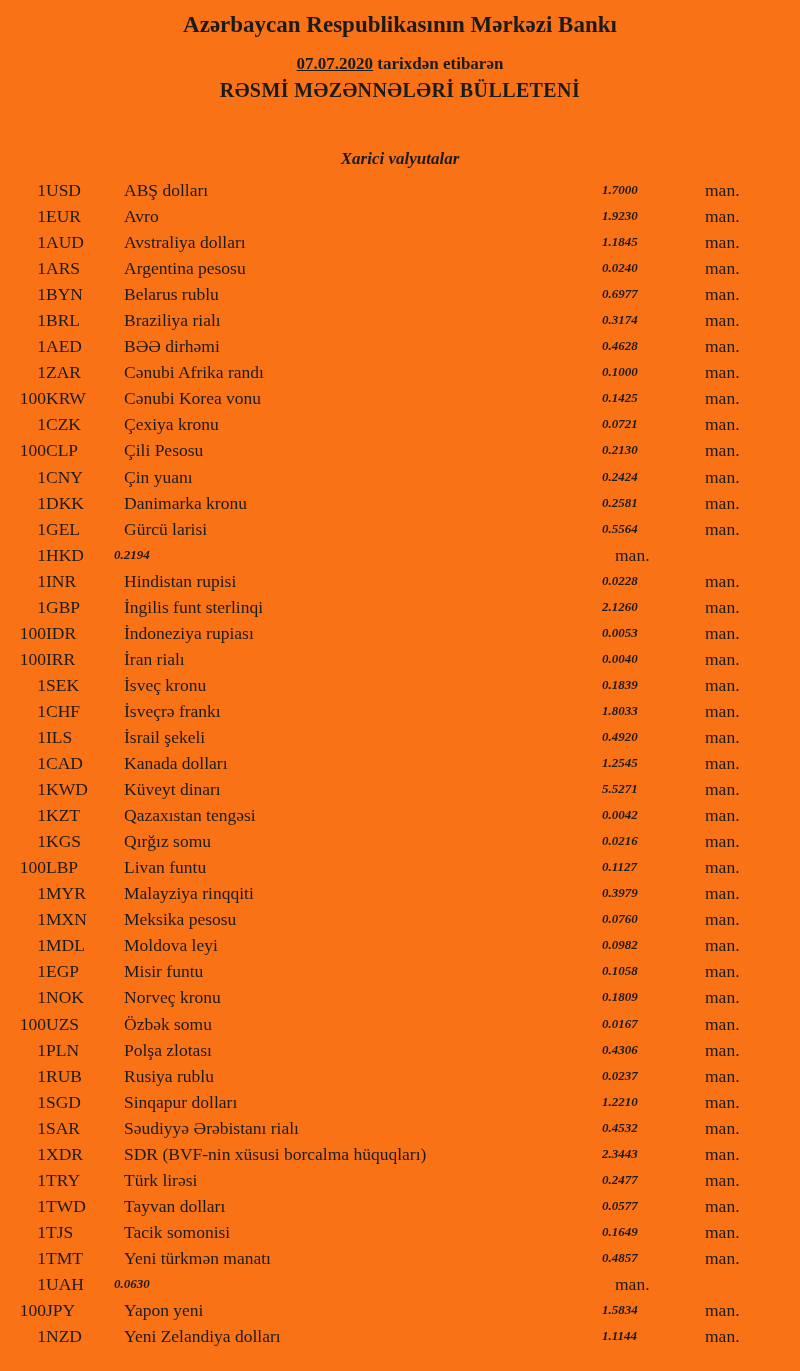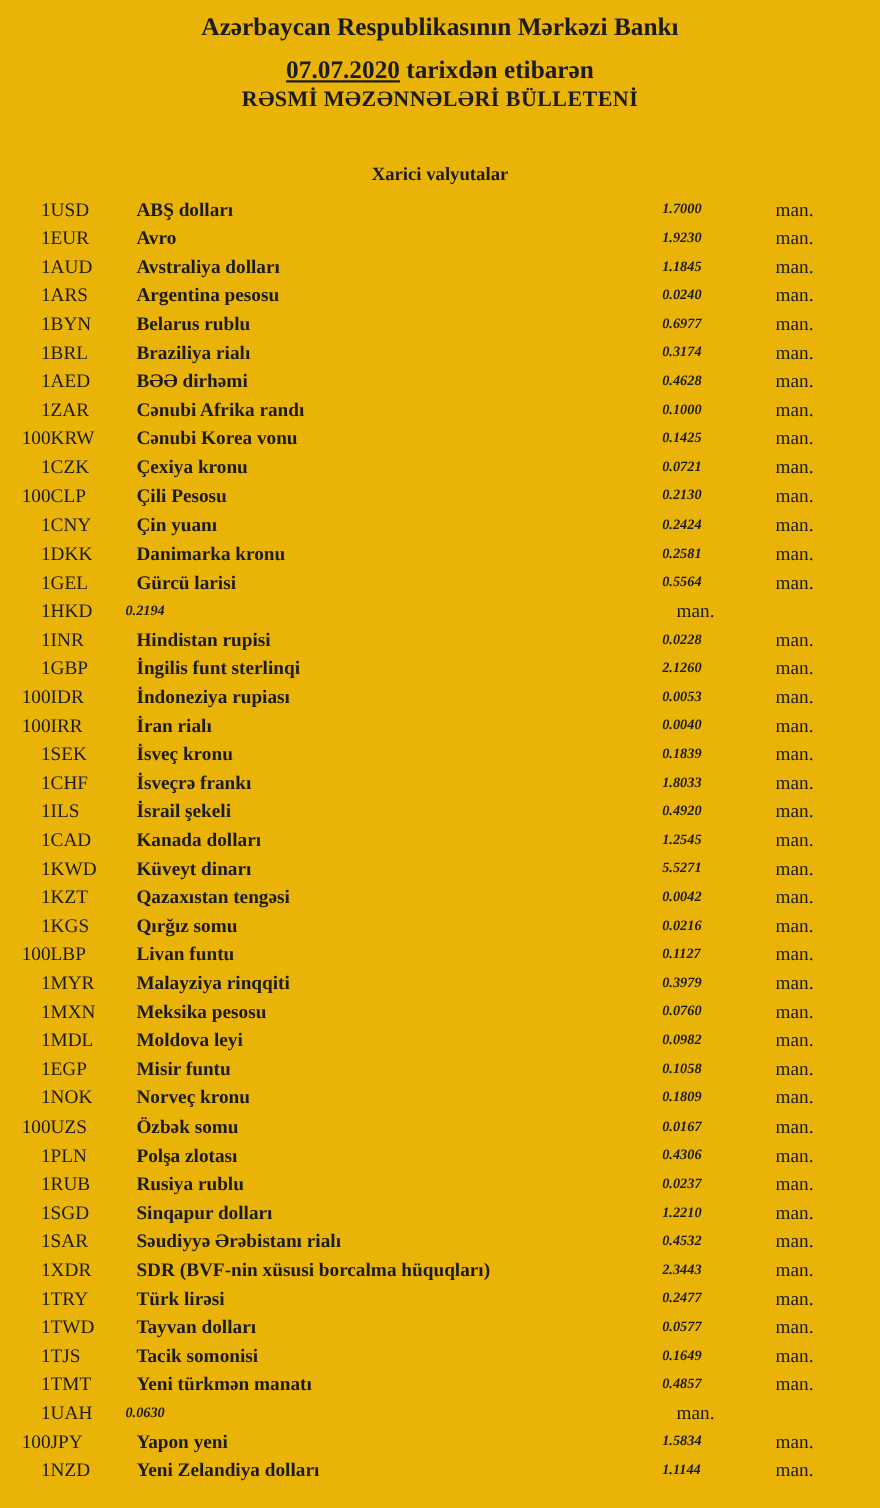--- a/index.html
+++ b/index.html
@@ -5,70 +5,71 @@
   html, body {
     margin: 0;
     padding: 0;
     background: #ffffff;
   }
   .page {
     position: relative;
     width: 800px;
     height: 1371px;
     margin: 0 auto;
-    background: #eab308;
+    background: #f97316;
     color: #1b1b1b;
     font-family: "Liberation Serif", "DejaVu Serif", serif;
     box-sizing: border-box;
     padding-top: 8px;
     overflow: hidden;
   }
   .title {
     text-align: center;
     font-size: 23px;
     font-weight: bold;
     line-height: 30px;
     margin: 2px 0 10px 0;
   }
   .head-line {
     text-align: center;
     font-weight: bold;
-    font-size: 23px;
+    font-size: 17px;
     line-height: 27px;
   }
   .date-underline {
     text-decoration: underline;
   }
   .bulletin-title {
     font-size: 20px;
     letter-spacing: 0.4px;
   }
   .section-title {
     text-align: center;
     font-weight: bold;
     font-size: 17px;
     line-height: 26px;
     margin-top: 42px;
     margin-bottom: 5px;
+    font-style: italic;
   }
   .rates {
     width: 100%;
   }
   .row {
     display: grid;
     grid-template-columns: 38px 68px 1fr 90px 78px;
     padding: 0 30px 0 8px;
     line-height: 26.05px;
     font-size: 17.5px;
     white-space: nowrap;
   }
   .cell { display: block; overflow: hidden; }
   .qty  { text-align: right; }
   .code { text-align: left; }
-  .name { text-align: left; padding-left: 10px; font-weight: bold; }
+  .name { text-align: left; padding-left: 10px; }
   .rate { text-align: left; font-weight: bold; font-style: italic; font-size: 13px; }
   .unit { text-align: left; padding-left: 13px; }
 </style>
 </head>
 <body>
 
 <div class="page">
 
   <div class="title">Azərbaycan Respublikasının Mərkəzi Bankı</div>
 

